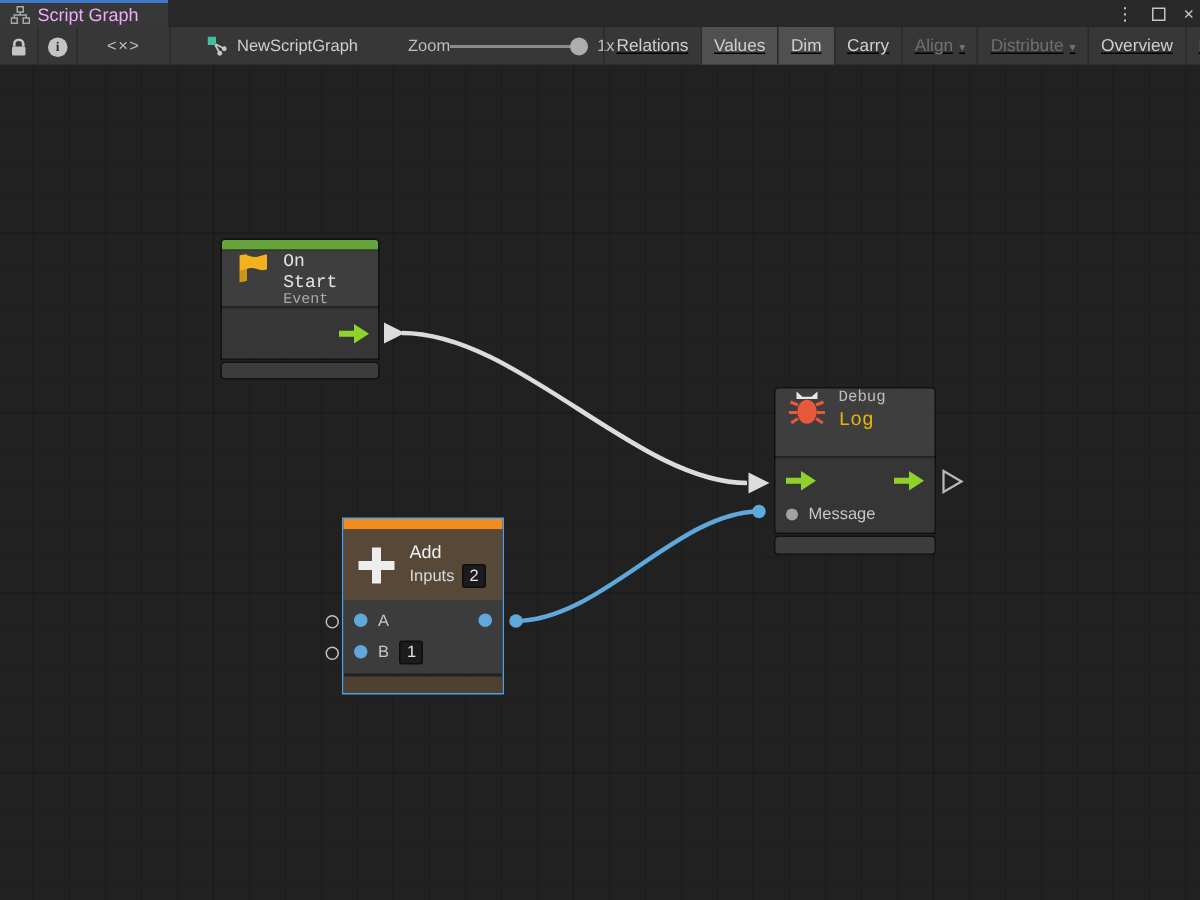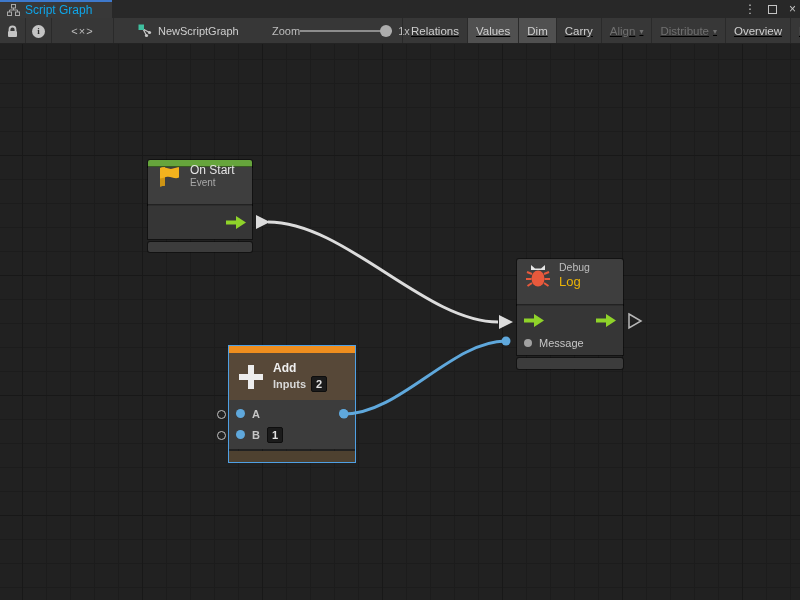--- a/index.html
+++ b/index.html
@@ -4,21 +4,21 @@
 <style>
   * { margin:0; padding:0; box-sizing:border-box; }
   html,body { width:800px; height:600px; overflow:hidden; background:#282828;
               font-family:"Liberation Sans", sans-serif; }
   .app { position:relative; width:800px; height:600px; }
 
   
   .tabbar { position:absolute; left:0; top:0; width:800px; height:18px; background:#282828; }
   .tab { position:absolute; left:0; top:0; width:112px; height:18px; background:#383838;
          border-top:2px solid #3E79CC; display:flex; align-items:center; gap:5px; padding-left:7px; }
-  .tab-title { font-size:12px; color:#0ea5e9; white-space:nowrap; }
+  .tab-title { font-size:12px; color:#f0abfc; white-space:nowrap; }
   .win-controls { position:absolute; right:4px; top:0; height:18px; display:flex; align-items:center; gap:12px; }
   .wc-glyph { color:#C4C4C4; font-size:12px; line-height:18px; cursor:default; }
   .maxbox { width:9px; height:9px; border:1.5px solid #C4C4C4; display:inline-block; }
 
   
   .toolbar { position:absolute; left:0; top:18px; width:800px; height:26px; background:#373737;
              border-bottom:1px solid #232323; overflow:hidden; }
   .tb-left { position:absolute; left:0; top:0; height:26px; display:flex; }
   .tb-iconbtn { height:26px; display:flex; align-items:center; justify-content:center;
                 border-right:1px solid #2A2A2A; }
@@ -49,21 +49,21 @@
       linear-gradient(180deg, #181818 1px, transparent 1px),
       linear-gradient(90deg,  #1c1c1c 1px, transparent 1px),
       linear-gradient(180deg, #1c1c1c 1px, transparent 1px);
     background-size: 120px 120px, 120px 120px, 24px 24px, 24px 24px;
     background-position: 22px 111px, 22px 111px, 22px 15px, 22px 15px; }
 
   
   .node { position:absolute; }
   .seg { box-shadow:0 0 0 1px rgba(0,0,0,.45); }
   .colorbar { height:7px; border-radius:2px 2px 0 0; }
-  .nhead { background:#3E3E3E; display:flex; align-items:flex-end; gap:8px; padding:16px 8px; }
+  .nhead { background:#3E3E3E; display:flex; align-items:flex-start; gap:8px; padding:0 8px;font-family:Liberation Mono, monospace; }
   .titles { display:flex; flex-direction:column; justify-content:center; }
   .ntitle { font-size:12px; color:#E4E4E4; line-height:14px; }
   .nsub { font-size:10px; color:#A9A9A9; line-height:12px; }
   .ncat { font-size:10.5px; color:#BDBDBD; line-height:13px; }
   .ntitle-lg { font-size:13px; color:#eab308; line-height:15px; }
   .nbody { background:#363636; border-top:1px solid #2D2D2D; }
   .nfooter { height:10px; background:#3C3C3C; margin-top:3px; border-radius:2px; }
   .prow { display:flex; align-items:center; gap:7px; padding:0 7px; }
   .dot { width:9px; height:9px; border-radius:50%; flex:0 0 auto; }
   .dot.blue { background:#5FA8DC; }
@@ -80,21 +80,21 @@
 
   
   .node-debug { left:517px; top:215px; width:106px; }
   .node-debug .nhead { height:46px; border-radius:2px 2px 0 0; }
   .node-debug .nbody { padding-bottom:3px; }
   .flowrow { height:28px; display:flex; align-items:center; justify-content:space-between; padding:0 7px; }
   .msgrow { height:18px; }
   .node-debug .nfooter { height:11px; }
 
   
-  .add-wrap { left:228px; top:301px; width:128px; border:1px solid #4FA0E4;font-weight:bold; }
+  .add-wrap { left:228px; top:301px; width:108px; border:1px solid #4FA0E4; }
   .add-bar { height:7px; background:#EF8E1E; }
   .add-head { height:47px; background:#574838; display:flex; align-items:center; gap:8px; padding:0 8px; }
   .add-title { font-size:12px; color:#EFEFEF; line-height:15px; }
   .add-inputs { display:flex; align-items:center; gap:5px; font-size:11px; color:#D8D8D8; line-height:15px; }
   .add-body { background:#3C3C3C; padding:3px 0 4px 0; }
   .add-body .prow { height:21px; }
   .add-foot { height:11px; background:#4E4130; margin-top:2px; }
 
   .hollow-circle { position:absolute; width:9px; height:9px; border-radius:50%;
                    border:1.5px solid #C0C0C0; background:transparent; }

